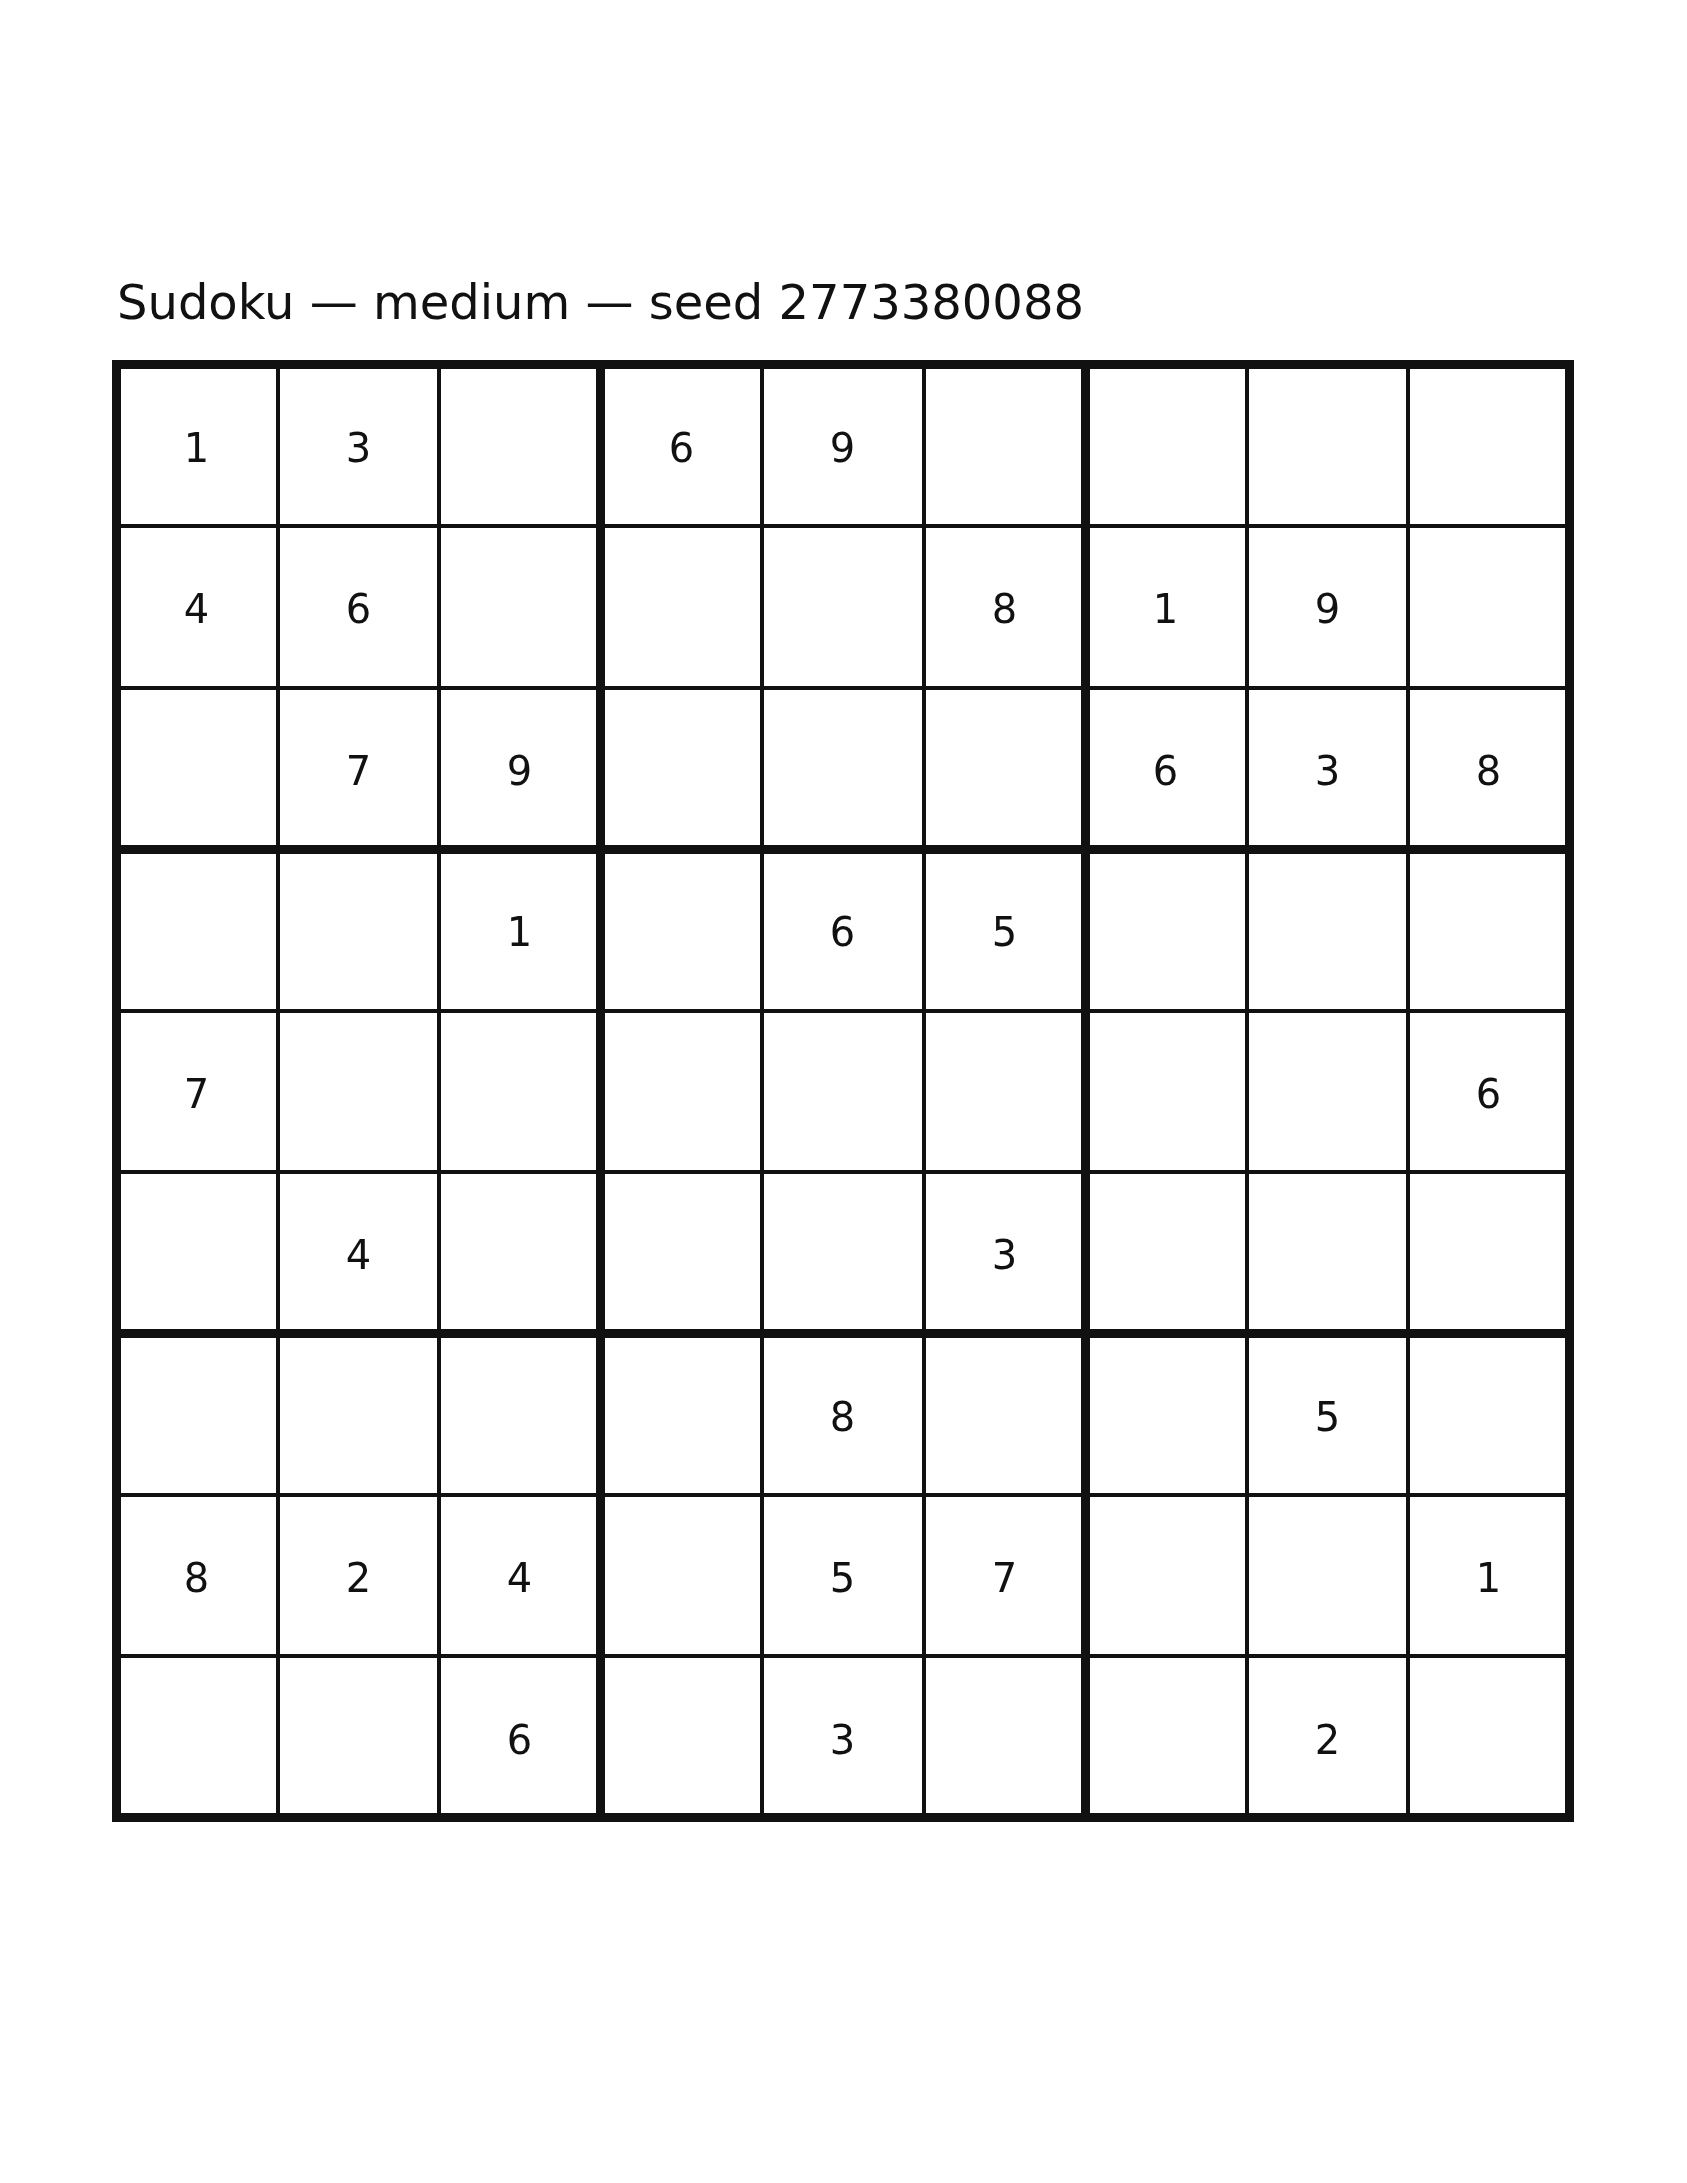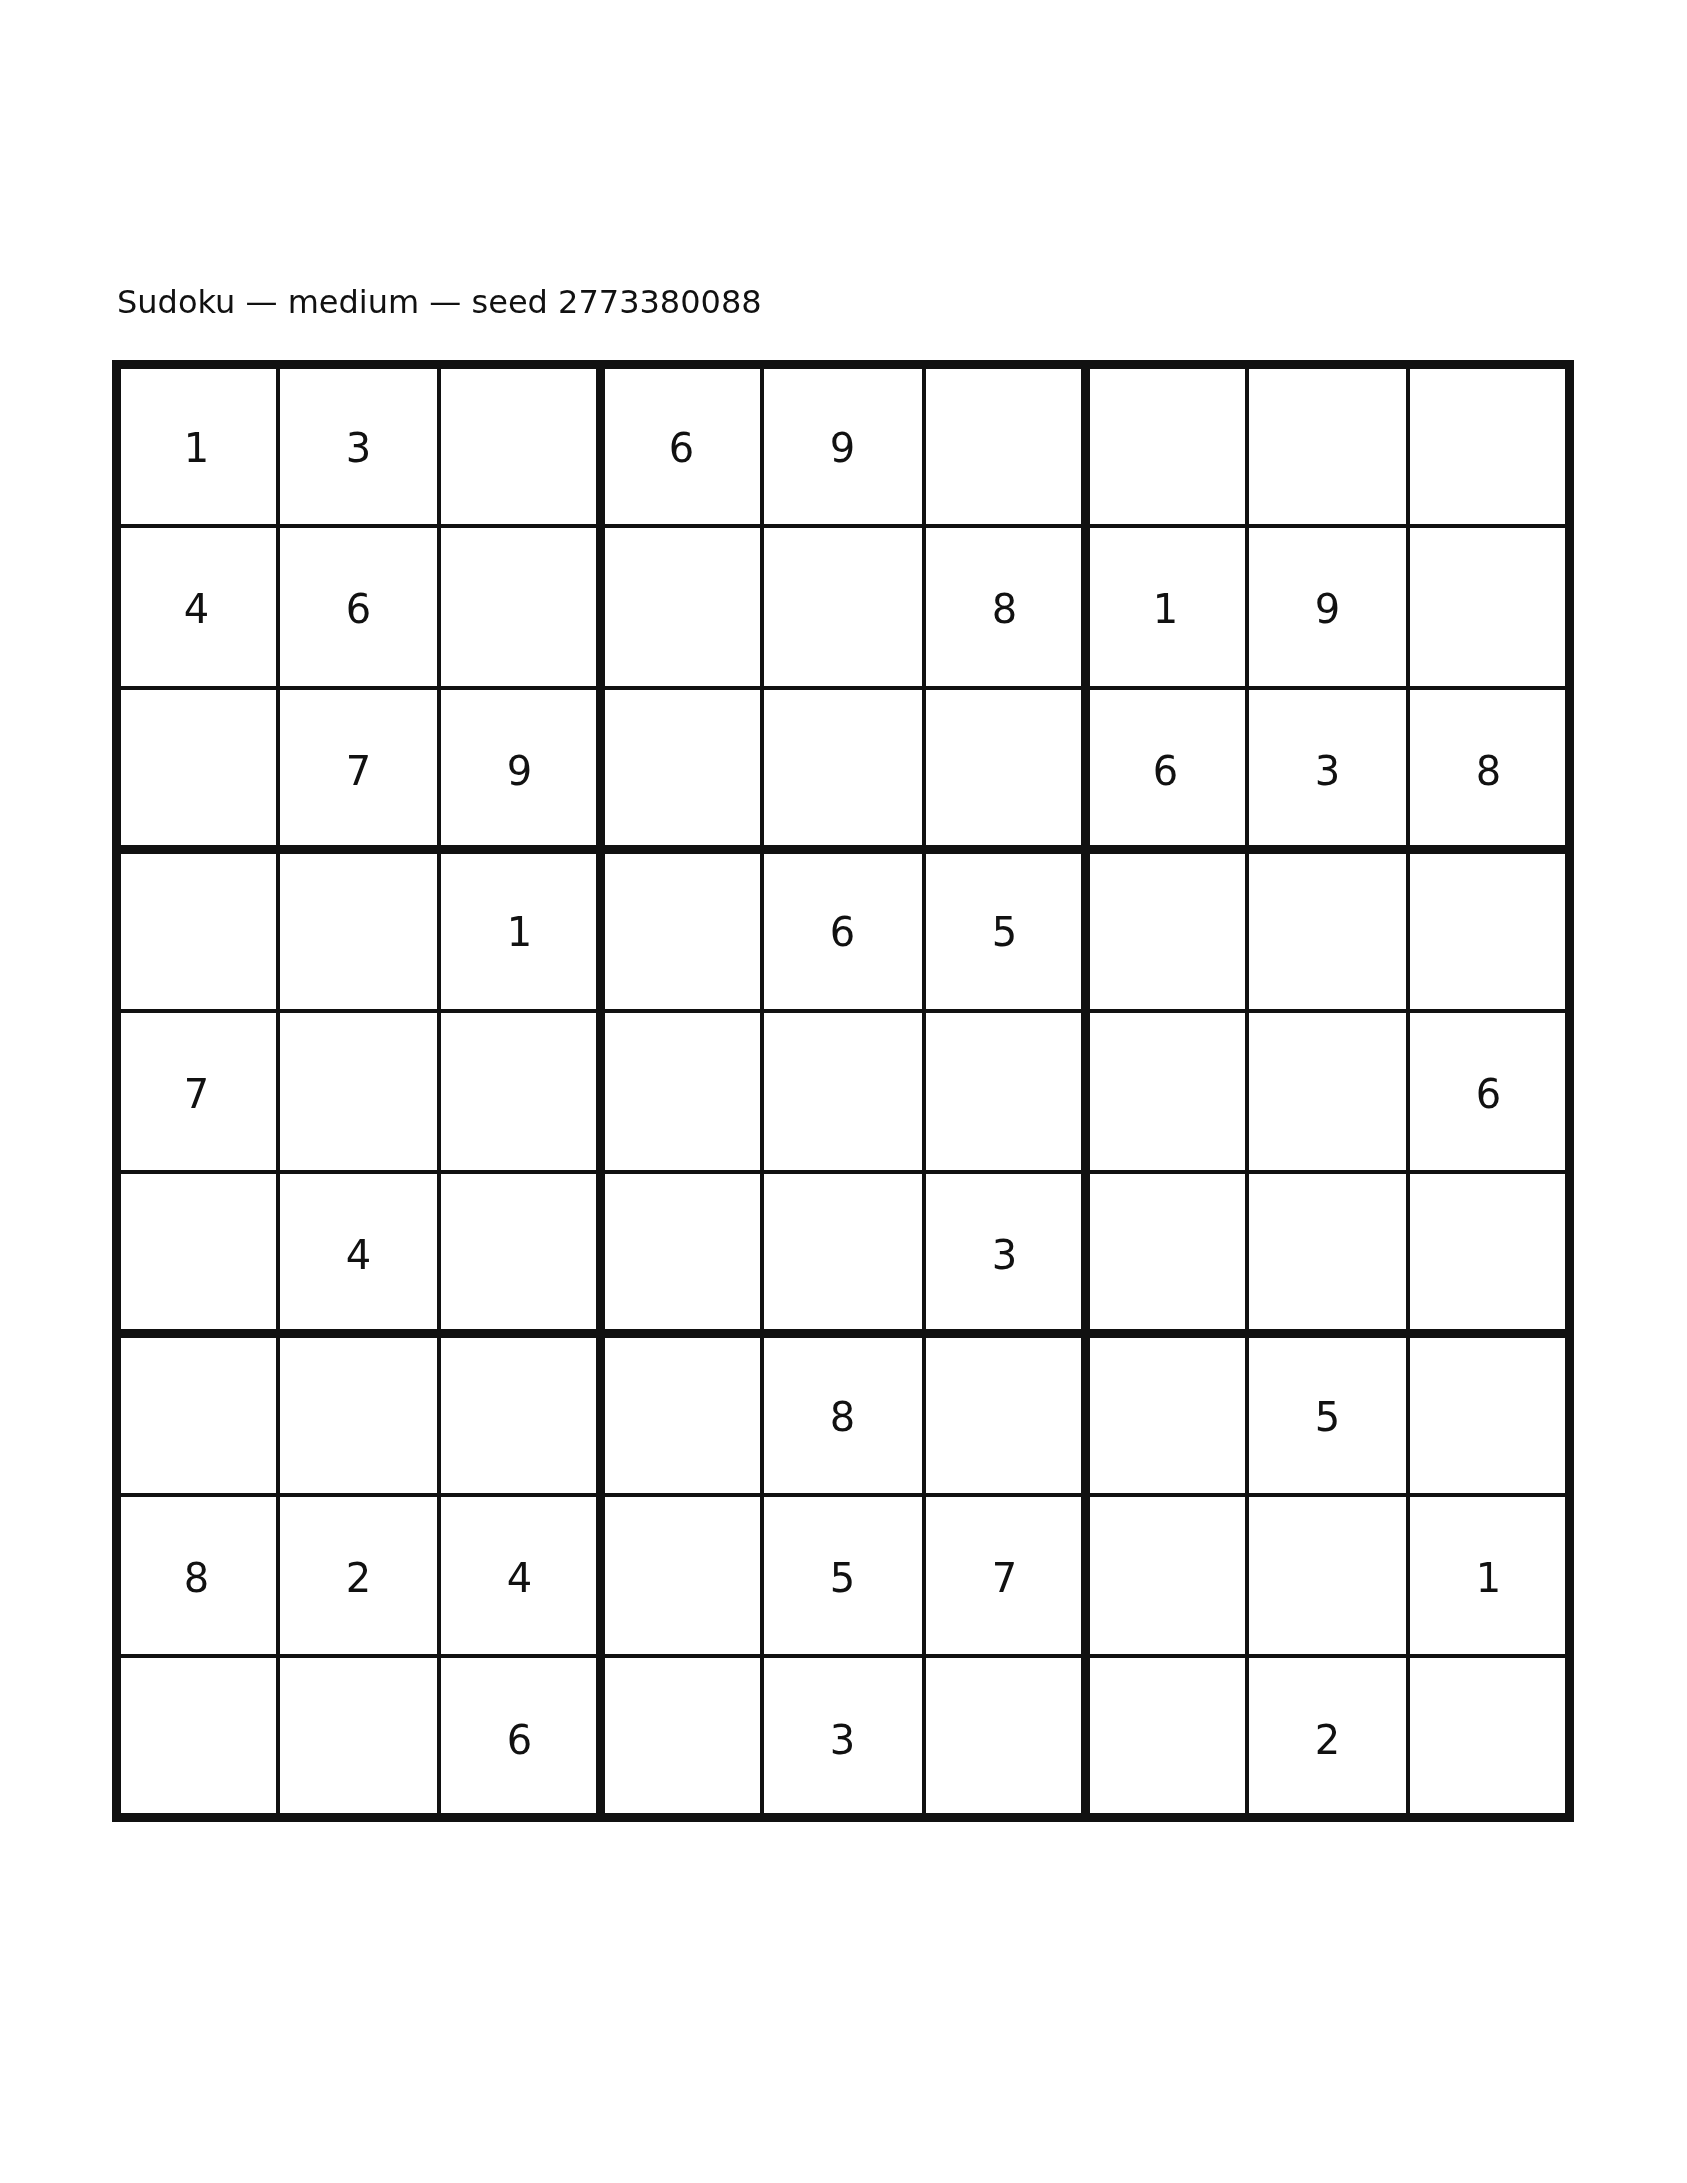--- a/index.html
+++ b/index.html
@@ -12,21 +12,21 @@
       height: 2183px;
       position: relative;
       overflow: hidden;
       font-family: "DejaVu Sans", sans-serif;
       color: #111111;
     }
     .title {
       position: absolute;
       left: 117px;
       top: 279px;
-      font-size: 32px;
+      font-size: 48px;
       line-height: 47px;
       white-space: nowrap;
       color: #111111;
     }
     .board {
       position: absolute;
       left: 0;
       top: 0;
       width: 1687px;
       height: 2183px;

